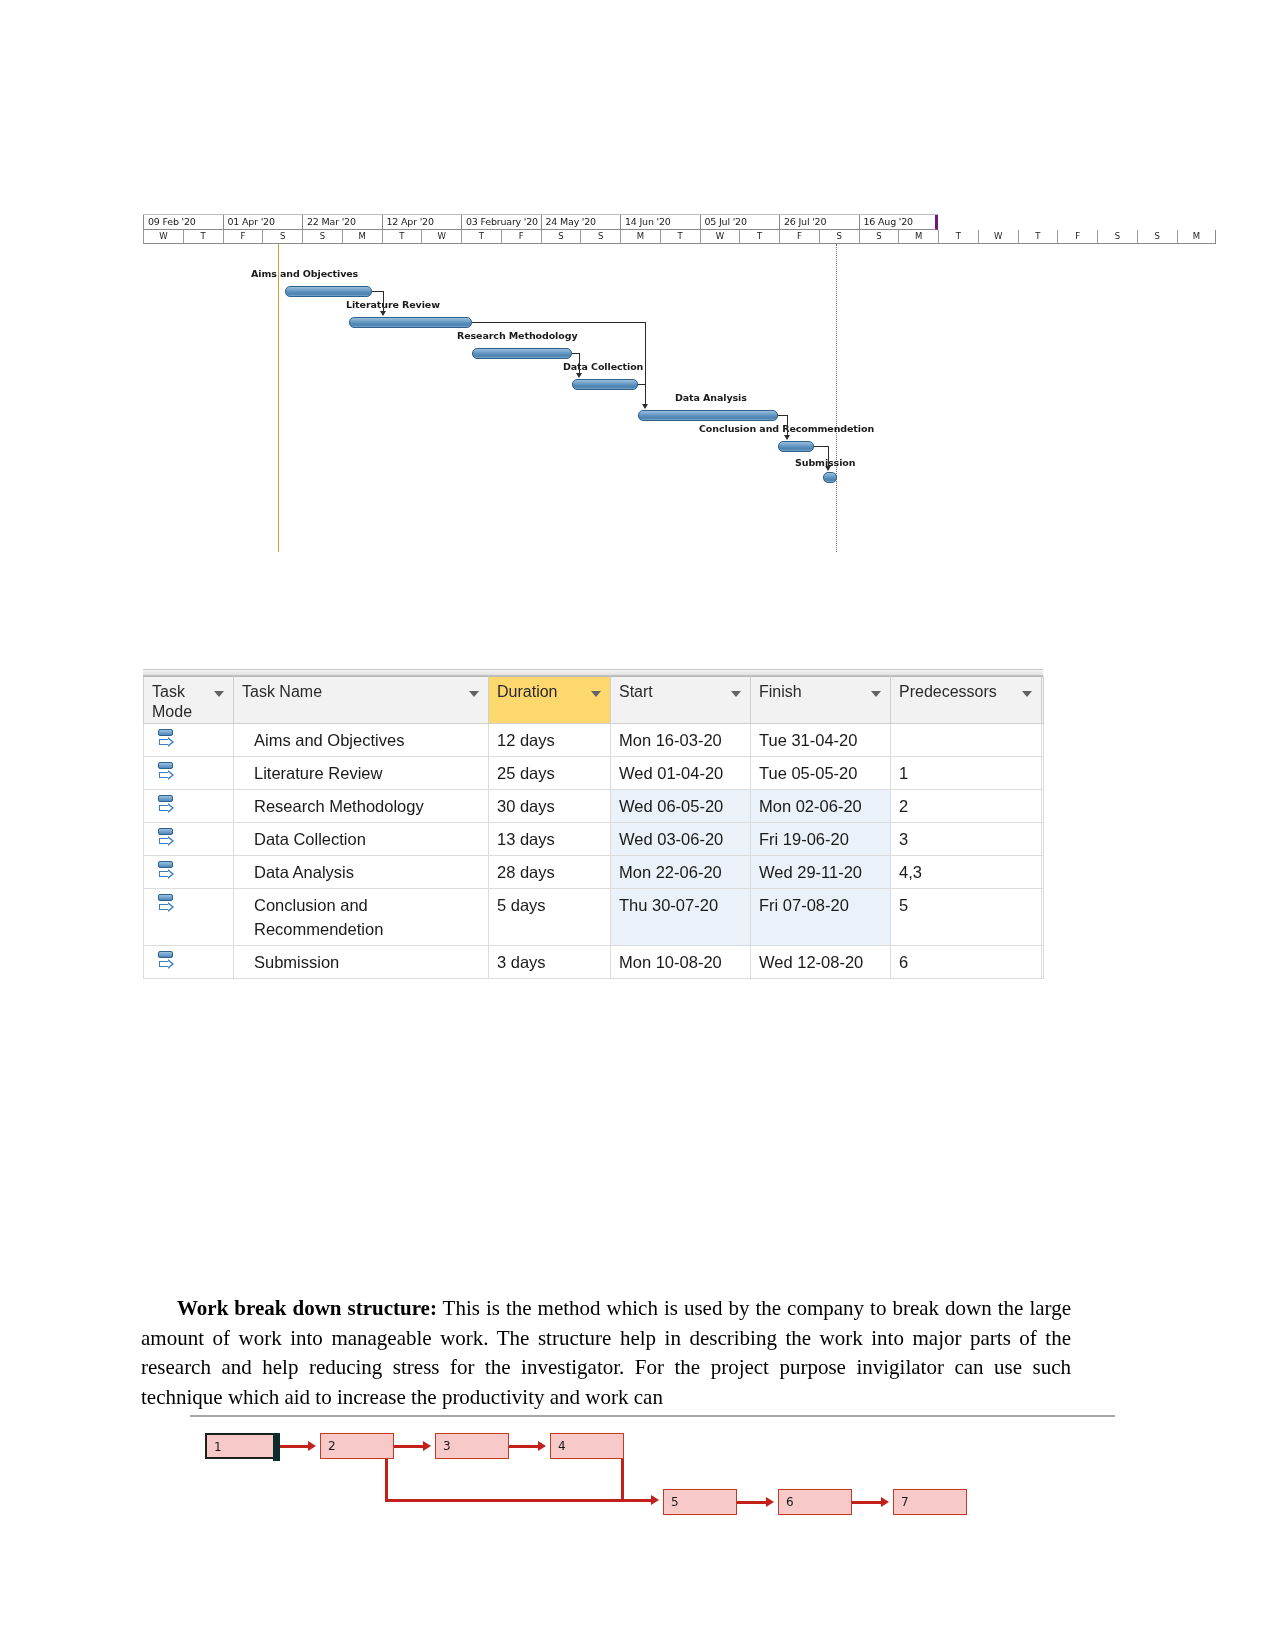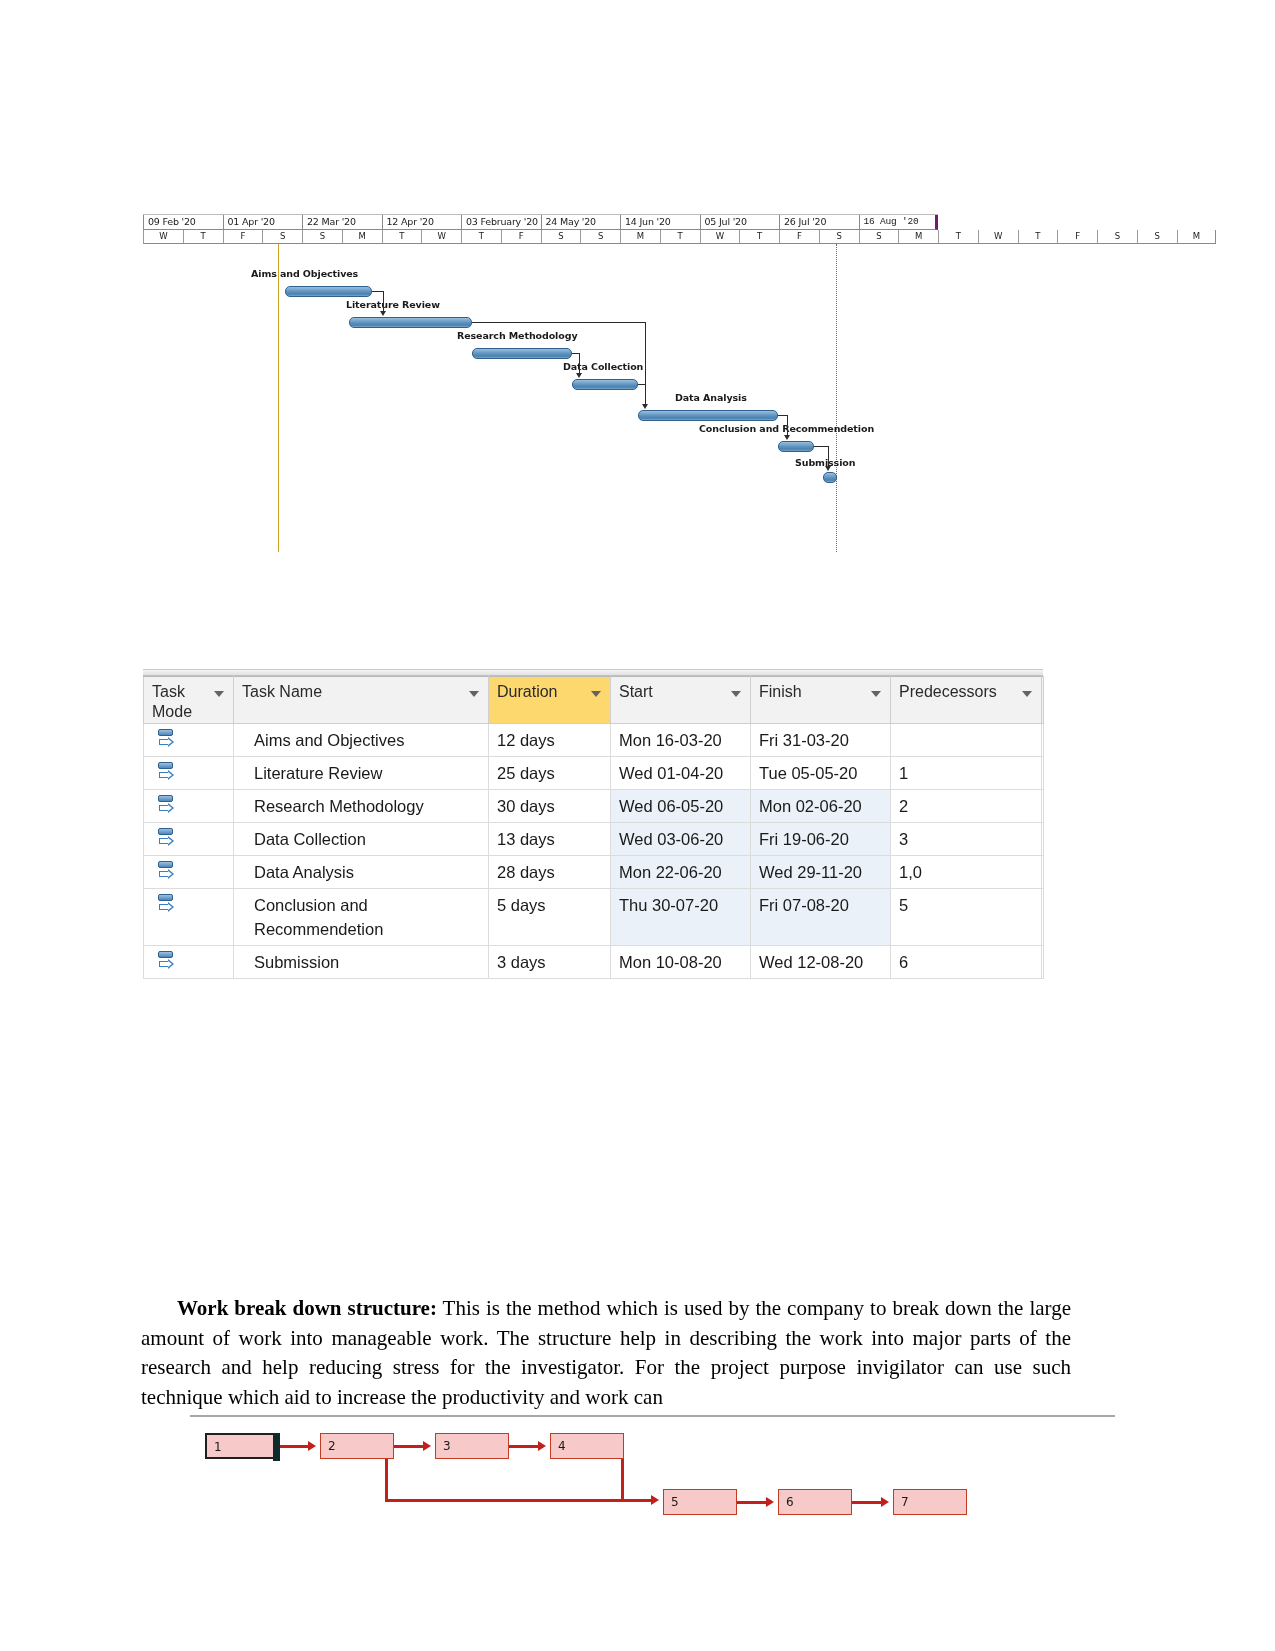--- a/index.html
+++ b/index.html
@@ -47,21 +47,20 @@
     font-size: 9.5px;
     line-height: 14px;
     color: #1a1a1a;
     padding-left: 4px;
     white-space: nowrap;
     overflow: hidden;
     letter-spacing: -0.2px;
   }
   .gantt-month:last-child {
     border-right: 3px solid #701a75;
-    font-family: Liberation Mono, monospace;
   }
   .gantt-days {
     display: flex;
     height: 14px;
     box-sizing: border-box;
   }
   .gantt-day {
     flex: 0 0 39.75px;
     height: 14px;
     box-sizing: border-box;
@@ -436,21 +435,21 @@
         </th>
         <th></th>
       </tr>
     </thead>
     <tbody id="task-table-body">
         <tr>
           <td class="mode-cell"><span class="mode-icon"><span class="bar-top"></span><span class="arrow-shape"></span><span class="arrow-head"></span><span class="arrow-head-in"></span></span></td>
           <td class="name-cell">Aims and Objectives</td>
           <td class="">12 days</td>
           <td class="">Mon 16-03-20</td>
-          <td class="">Fri 31-03-20</td>
+          <td class="">Tue 31-04-20</td>
           <td class=""></td>
           <td></td>
         </tr>
         <tr>
           <td class="mode-cell"><span class="mode-icon"><span class="bar-top"></span><span class="arrow-shape"></span><span class="arrow-head"></span><span class="arrow-head-in"></span></span></td>
           <td class="name-cell">Literature Review</td>
           <td class="">25 days</td>
           <td class="">Wed 01-04-20</td>
           <td class="">Tue 05-05-20</td>
           <td class="">1</td>
@@ -473,21 +472,21 @@
           <td class="shade">Fri 19-06-20</td>
           <td class="">3</td>
           <td></td>
         </tr>
         <tr>
           <td class="mode-cell"><span class="mode-icon"><span class="bar-top"></span><span class="arrow-shape"></span><span class="arrow-head"></span><span class="arrow-head-in"></span></span></td>
           <td class="name-cell">Data Analysis</td>
           <td class="">28 days</td>
           <td class="shade">Mon 22-06-20</td>
           <td class="shade">Wed 29-11-20</td>
-          <td class="">1,0</td>
+          <td class="">4,3</td>
           <td></td>
         </tr>
         <tr>
           <td class="mode-cell"><span class="mode-icon"><span class="bar-top"></span><span class="arrow-shape"></span><span class="arrow-head"></span><span class="arrow-head-in"></span></span></td>
           <td class="name-cell">Conclusion and Recommendetion</td>
           <td class="">5 days</td>
           <td class="shade">Thu 30-07-20</td>
           <td class="shade">Fri 07-08-20</td>
           <td class="">5</td>
           <td></td>

